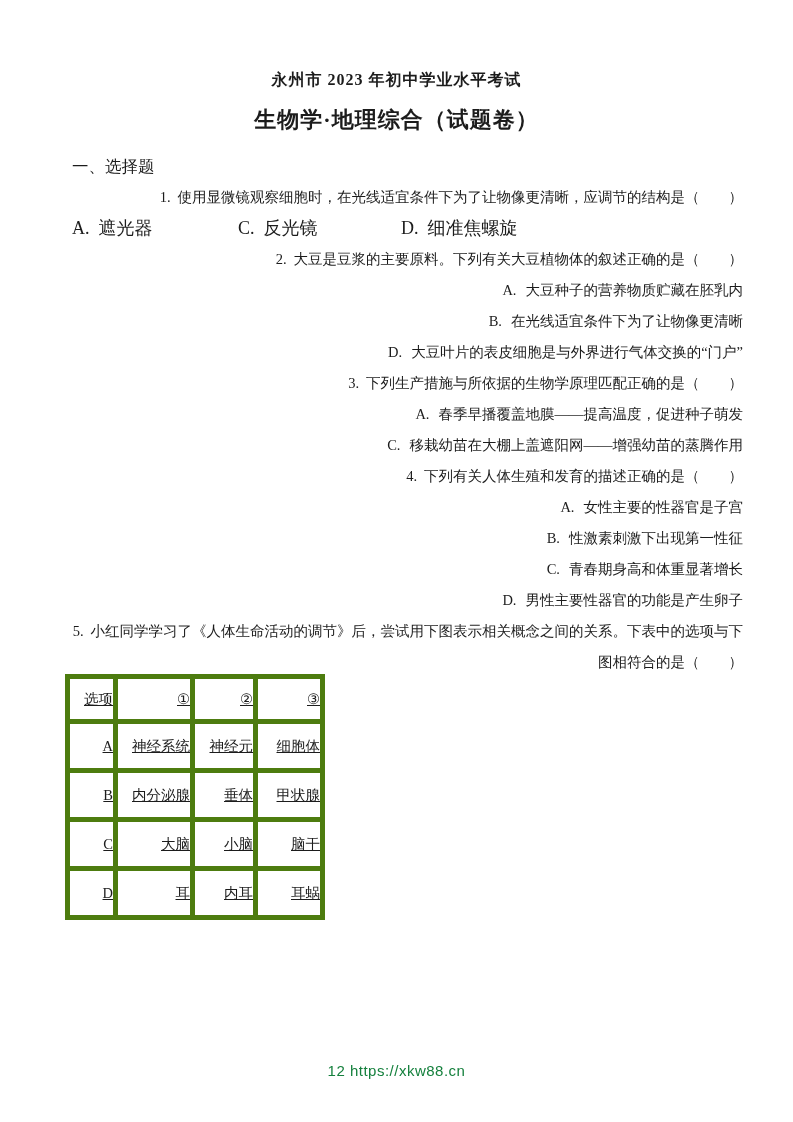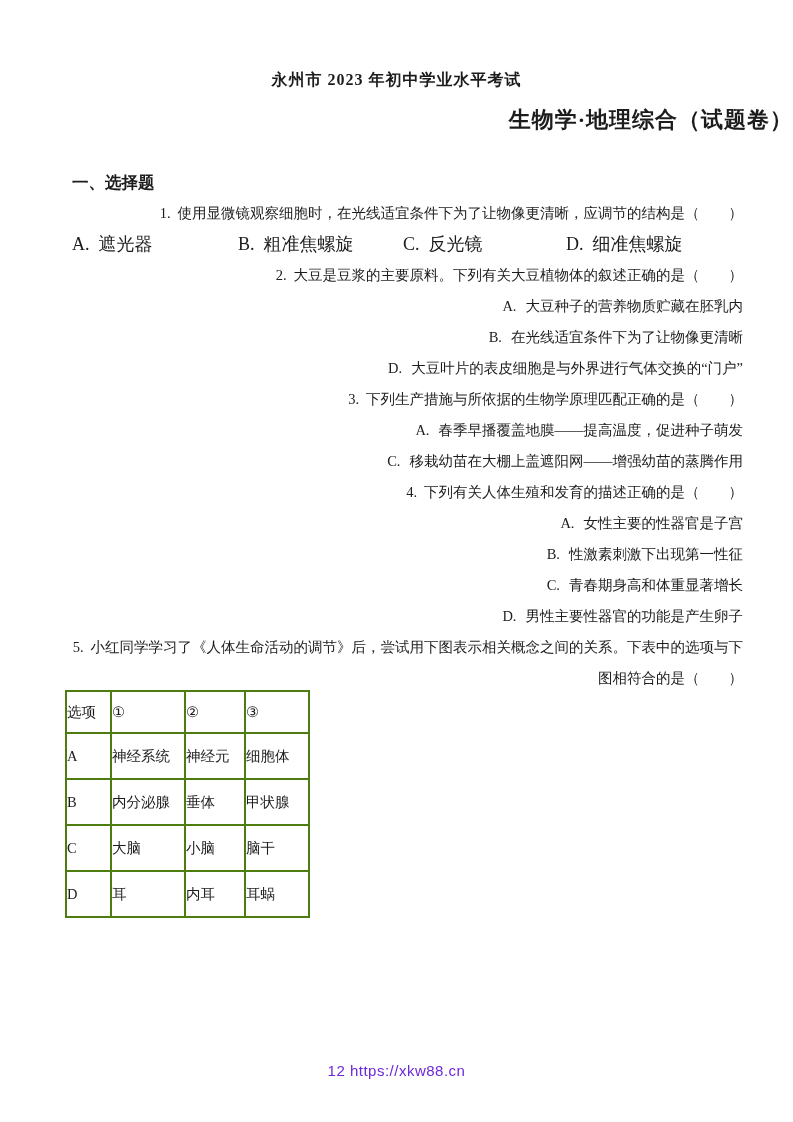--- a/index.html
+++ b/index.html
@@ -21,33 +21,33 @@
     font-size: 16px;
     font-weight: bold;
     text-align: center;
     line-height: 31px;
     letter-spacing: 1px;
   }
   .subtitle {
     margin: 9px 0 16px 0;
     font-size: 22px;
     font-weight: bold;
-    text-align: right;
+    text-align: center;
     line-height: 31px;
     letter-spacing: 1px;
   }
   .content {
     margin-left: 72px;
     margin-right: 50px;
     width: 671px;
   }
   .section-heading {
-    margin-top: 32px;
+    margin-top: 16px;
     font-size: 16.5px;
-    font-weight: bold;
+    font-weight: normal;
     line-height: 31px;
   }
   .line {
     font-size: 14.5px;
     line-height: 31px;
     margin: 0;
     text-align: right;
   }
   .q-num {
     margin-right: 7px;
@@ -64,61 +64,61 @@
   .opts-row .c1 { width: 166px; }
   .opts-row .c2 { width: 165px; }
   .opts-row .c3 { width: 163px; }
   .q5-table {
     border-collapse: collapse;
     margin-left: -7px;
     margin-top: -4px;
     font-size: 14.5px;
   }
   .q5-table td, .q5-table th {
-    border: 2px solid #4d7c0f;
-    text-align: left;
+    border: 5px solid #4d7c0f;
+    text-align: right;
     vertical-align: middle;
     padding: 0;
     font-weight: normal;
+    text-decoration: underline;
   }
   .q5-table .hdr-row td { height: 40px; }
   .q5-table .data-row td { height: 44px; }
   .q5-table .col0 { width: 43px; }
   .q5-table .col1 { width: 72px; }
   .q5-table .col2 { width: 58px; }
   .q5-table .col3 { width: 62px; }
   .footer {
     position: absolute;
     top: 1062px;
     left: 0;
     width: 100%;
     text-align: center;
     font-family: "Liberation Sans", "DejaVu Sans", sans-serif;
     font-size: 15px;
-    color: #6d28d9;
+    color: #15803d;
     letter-spacing: 0.5px;
   }
 </style>
 </head>
 <body>
 
 <div class="page">
 
   <h1 class="title">永州市 2023 年初中学业水平考试</h1>
   <h2 class="subtitle">生物学·地理综合（试题卷）</h2>
 
   <div class="content">
 
     <div class="section-heading">一、选择题</div>
 
     <div>
       <p class="line"><span class="q-num">1.</span><span>使用显微镜观察细胞时，在光线适宜条件下为了让物像更清晰，应调节的结构是（　　）</span></p>
       <div class="opts-row">
         <span class="opt-cell c1"><span class="opt-label">A.</span><span>遮光器</span></span>
-        <span class="opt-cell c2"><span class="opt-label">B.</span><span>粗准焦螺旋</span></span>
         <span class="opt-cell c3"><span class="opt-label">C.</span><span>反光镜</span></span>
         <span class="opt-cell c4"><span class="opt-label">D.</span><span>细准焦螺旋</span></span>
       </div>
     </div>
 
     <div>
       <p class="line"><span class="q-num">2.</span><span>大豆是豆浆的主要原料。下列有关大豆植物体的叙述正确的是（　　）</span></p>
       <p class="line"><span class="opt-label">A.</span><span>大豆种子的营养物质贮藏在胚乳内</span></p>
       <p class="line"><span class="opt-label">B.</span><span>在光线适宜条件下为了让物像更清晰</span></p>
       <p class="line"><span class="opt-label">D.</span><span>大豆叶片的表皮细胞是与外界进行气体交换的“门户”</span></p>

